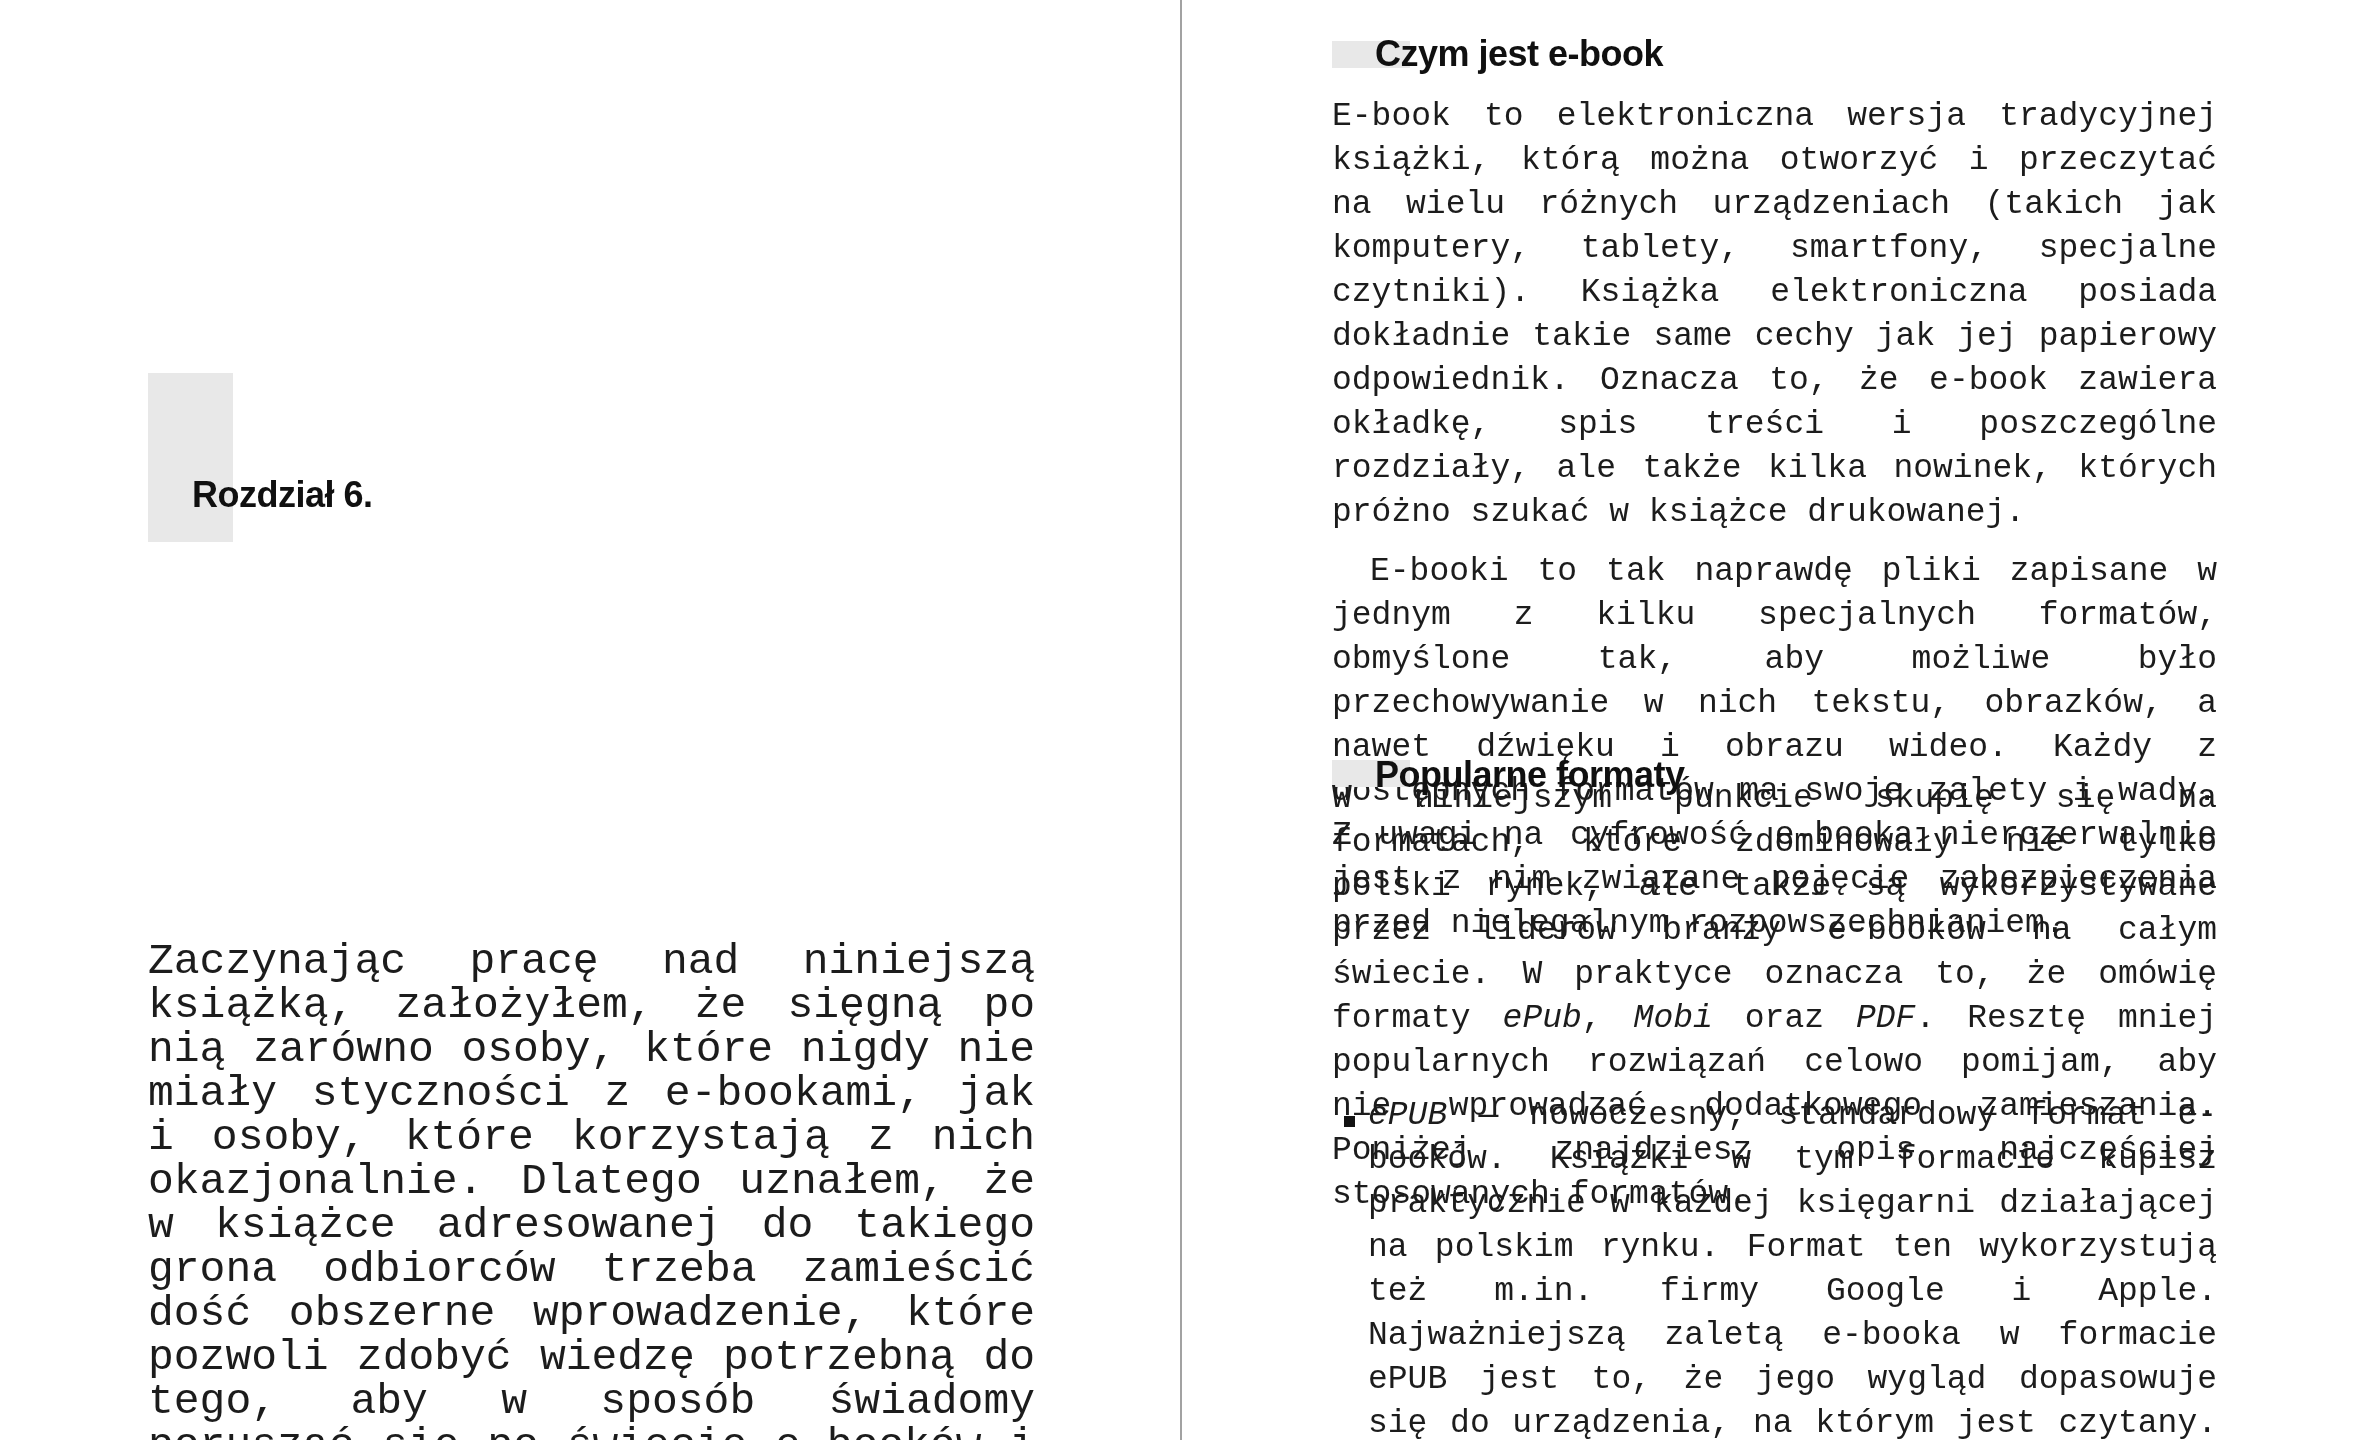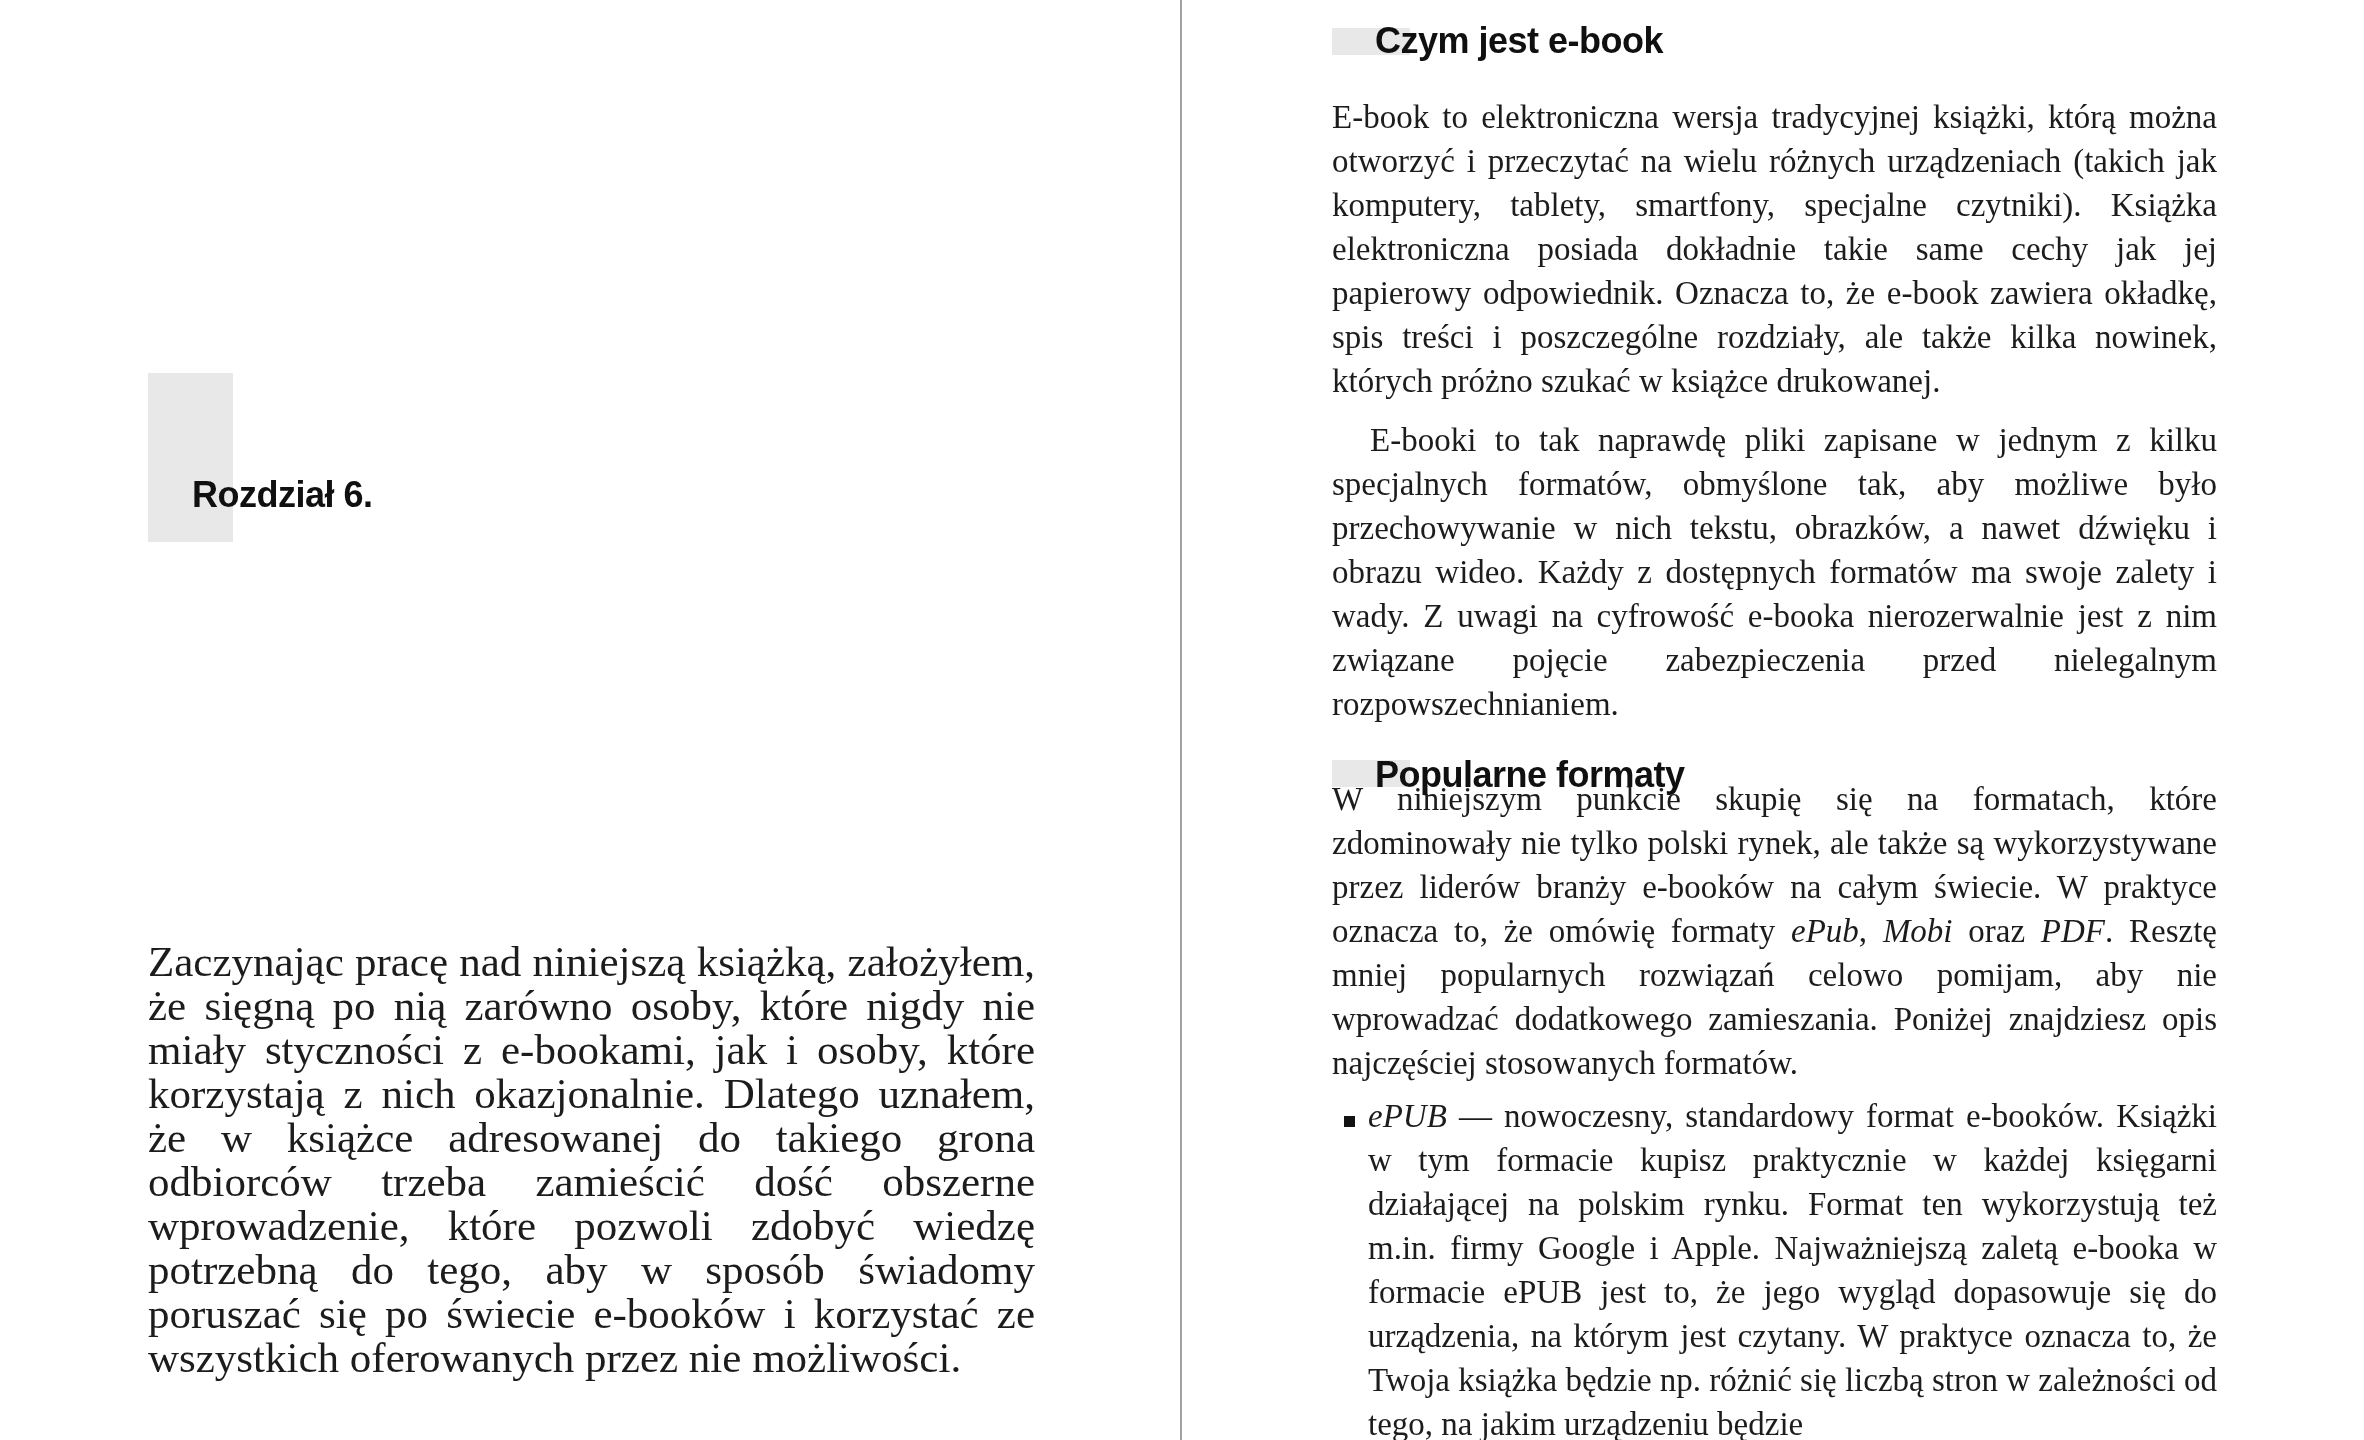--- a/index.html
+++ b/index.html
@@ -8,21 +8,21 @@
   }
   body {
     position: relative;
     width: 2364px;
     height: 1440px;
     background: #ffffff;
     overflow: hidden;
     font-family: "Liberation Serif", "DejaVu Serif", serif;
     color: #1c1c1c;
   }
-  .abs { position: absolute; }
+  .abs { position: absolute; font-family: Liberation Mono, monospace; }
 
   
   .chapter-rect {
     left: 148px; top: 373px;
     width: 85px; height: 169px;
     background: #e8e8e8;
     z-index: 0;
   }
   .chapter-kicker {
     left: 192px; top: 477px;
@@ -74,21 +74,21 @@
     width: 78px; height: 27px;
     background: #e8e8e8;
     z-index: 0;
   }
   .section-heading .h-text {
     position: relative;
     margin-left: 43px;
     z-index: 1;
     display: inline-block;
   }
-  #heading-1 { top: 23px; }
+  #heading-1 { top: 36px; }
   #heading-1 .h-rect { top: 5px; }
   #heading-2 { top: 757px; }
   #heading-2 .h-rect { top: 3px; }
 
   .body-block {
     left: 1332px;
     width: 885px;
     font-size: 33px; line-height: 44px;
     text-align: justify;
   }

